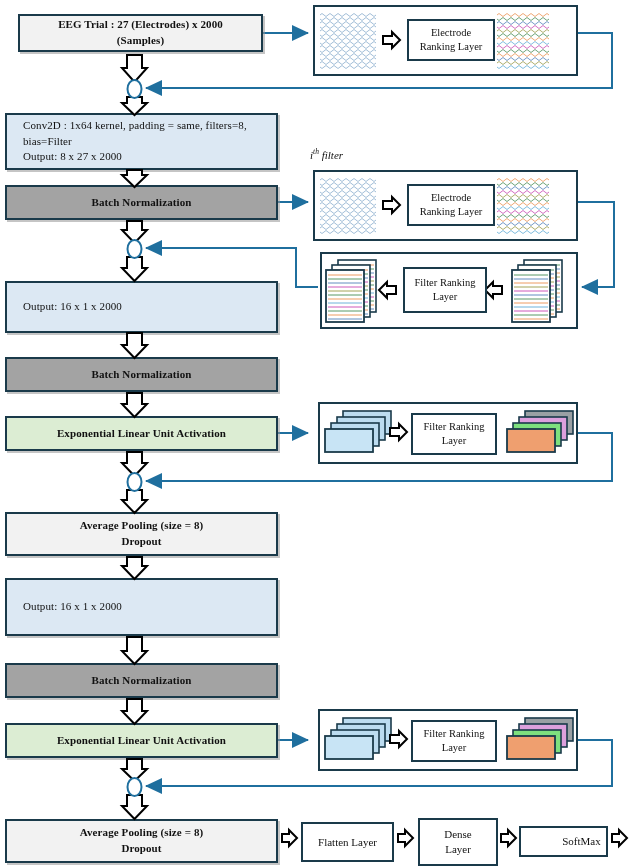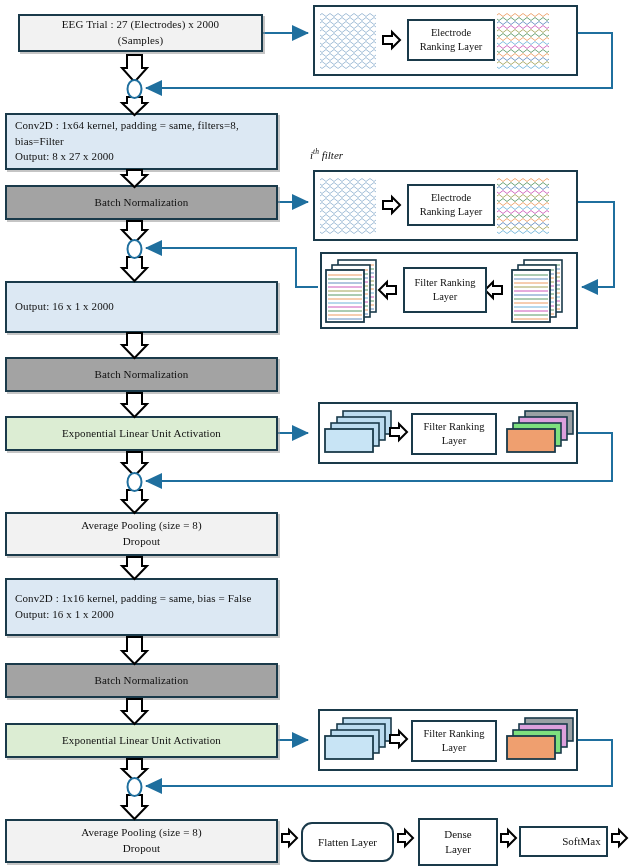--- a/index.html
+++ b/index.html
@@ -16,22 +16,22 @@
     box-sizing:border-box;
     border:2px solid #1a3a4a;
     box-shadow:2px 2px 0 rgba(150,150,150,.55);
     display:flex;
     flex-direction:column;
     justify-content:center;
     font-size:11px;
     line-height:1.45;
     letter-spacing:.1px;
   }
-  .block.center{align-items:center;text-align:right;}
-  .block.left{align-items:flex-start;text-align:left;padding-left:8px;}
+  .block.center{align-items:center;text-align:right;font-weight:bold;}
+  .block.left{align-items:flex-start;text-align:left;padding-left:16px;}
   .block .ln{display:block;white-space:nowrap;}
 
   .c-gray{background:#f2f2f2;}
   .c-blue{background:#dce8f3;}
   .c-pink{background:#a3a3a3;}
   .c-green{background:#dcedd3;}
 
   
   .tailbox{
     position:absolute;box-sizing:border-box;
@@ -119,38 +119,37 @@
   <div class="block c-green center node" style="left:5px;top:416px;width:273px;height:35px;">
     <span class="ln">Exponential Linear Unit Activation</span>
   </div>
 
   <div class="block c-gray center node" style="left:5px;top:512px;width:273px;height:44px;">
     <span class="ln">Average Pooling (size = 8)</span>
     <span class="ln">Dropout</span>
   </div>
 
   <div class="block c-blue left node" style="left:5px;top:578px;width:273px;height:58px;">
-    <span class="ln">Conv2D : 1x16 kernel, padding = same, bias = False</span>
     <span class="ln">Output: 16 x 1 x  2000</span>
   </div>
 
   <div class="block c-pink center node" style="left:5px;top:663px;width:273px;height:35px;">
     <span class="ln">Batch Normalization</span>
   </div>
 
   <div class="block c-green center node" style="left:5px;top:723px;width:273px;height:35px;">
     <span class="ln">Exponential Linear Unit Activation</span>
   </div>
 
   <div class="block c-gray center node" style="left:5px;top:819px;width:273px;height:44px;">
     <span class="ln">Average Pooling (size = 8)</span>
     <span class="ln">Dropout</span>
   </div>
 
-  <div class="tailbox node" style="left:301px;top:822px;width:93px;height:40px;border-radius:11px;">
+  <div class="tailbox node" style="left:301px;top:822px;width:93px;height:40px;">
     <span>Flatten Layer</span>
   </div>
   <div class="tailbox node" style="left:418px;top:818px;width:80px;height:48px;flex-direction:column;">
     <span class="ln">Dense</span>
     <span class="ln">Layer</span>
   </div>
   <div class="tailbox node" style="left:519px;top:826px;width:89px;height:31px;padding-left:36px;">
     <span>SoftMax</span>
   </div>
 

